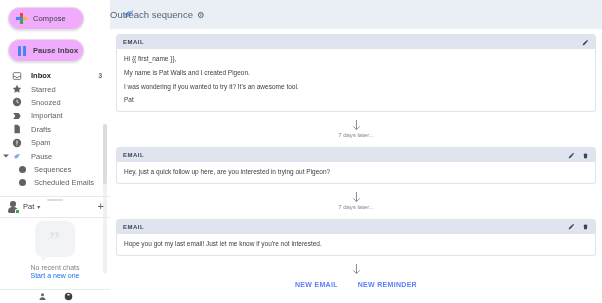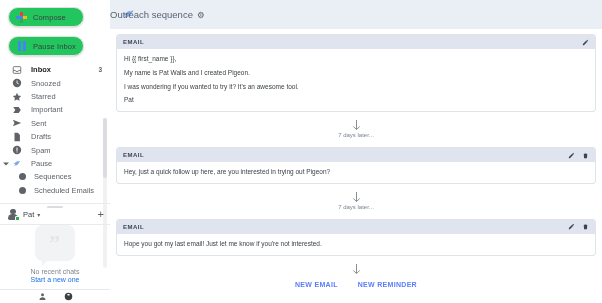--- a/index.html
+++ b/index.html
@@ -18,27 +18,27 @@
     background: #ffffff;
     position: relative;
     flex: 0 0 110px;
     display: flex; flex-direction: column;
   }
   .pill {
     margin: 7px 0 0 8px;
     height: 23px; width: 76px;
     border: 1px solid #e0e0e0;
     border-radius: 12px;
-    background: #22c55e;
+    background: #f0abfc;
     display: flex; align-items: center;
     padding-left: 7px;
     box-shadow: 0 1px 2px rgba(60,64,67,.18);
   }
   .pill-label { font-size: 7.5px; color: #3c4043; margin-left: 6px; letter-spacing: .1px; }
-  .pill.pause { margin-top: 9px; }
+  .pill.pause { margin-top: 9px; font-weight: bold; }
 
   
   .gplus { position: relative; width: 11px; height: 11px; flex: 0 0 11px; }
   .gplus i { position: absolute; display: block; }
   .gplus .v1 { left: 4px; top: 0; width: 3px; height: 4.5px; background: #ea4335; }
   .gplus .v2 { left: 4px; top: 6.5px; width: 3px; height: 4.5px; background: #34a853; }
   .gplus .h1 { top: 4px; left: 0; width: 4.5px; height: 3px; background: #4285f4; }
   .gplus .h2 { top: 4px; left: 6.5px; width: 4.5px; height: 3px; background: #fbbc05; }
   .gplus .ctr { left: 4px; top: 4px; width: 3px; height: 3px; background: #4285f4; }
 
@@ -231,53 +231,45 @@
               <path d="M3 13h5l1.5 2.5h5L16 13h5"></path>
           </svg>
         </span>
         <span class="ni-label">Inbox</span>
         <span class="ni-count">3</span>
       </div>
 
       <div class="nav-item">
         <span class="ni-icon">
           <svg width="10" height="10" viewBox="0 0 24 24" fill="#5f6368">
+              <path d="M12 2l3 6.5 7 .9-5 4.8 1.3 7L12 18l-6.3 3.2L7 14.2 2 9.4l7-.9z"></path>
+            </svg>
+        </span>
+        <span class="ni-label">Starred</span>
+      </div>
+
+      <div class="nav-item">
+        <span class="ni-icon">
+          <svg width="10" height="10" viewBox="0 0 24 24" fill="#5f6368">
               <circle cx="12" cy="12" r="10"></circle>
               <path d="M12 6v6l4 2" stroke="#fff" stroke-width="2" fill="none"></path>
             </svg>
         </span>
         <span class="ni-label">Snoozed</span>
       </div>
 
       <div class="nav-item">
         <span class="ni-icon">
           <svg width="10" height="10" viewBox="0 0 24 24" fill="#5f6368">
-              <path d="M12 2l3 6.5 7 .9-5 4.8 1.3 7L12 18l-6.3 3.2L7 14.2 2 9.4l7-.9z"></path>
-            </svg>
-        </span>
-        <span class="ni-label">Starred</span>
-      </div>
-
-      <div class="nav-item">
-        <span class="ni-icon">
-          <svg width="10" height="10" viewBox="0 0 24 24" fill="#5f6368">
               <path d="M3 5h13l5 7-5 7H3l5-7z"></path>
             </svg>
         </span>
         <span class="ni-label">Important</span>
       </div>
 
-      <div class="nav-item">
-        <span class="ni-icon">
-          <svg width="10" height="10" viewBox="0 0 24 24" fill="#5f6368">
-              <path d="M2 4l20 8-20 8 4-8z"></path>
-            </svg>
-        </span>
-        <span class="ni-label">Sent</span>
-      </div>
 
       <div class="nav-item">
         <span class="ni-icon">
           <svg width="10" height="10" viewBox="0 0 24 24" fill="#5f6368">
               <path d="M6 2h8l5 5v15H6z"></path>
             </svg>
         </span>
         <span class="ni-label">Drafts</span>
       </div>
 

